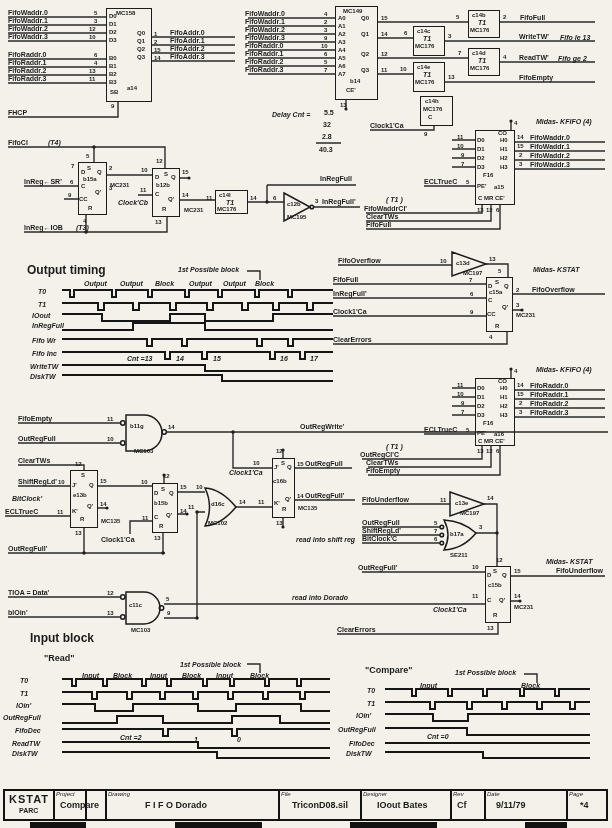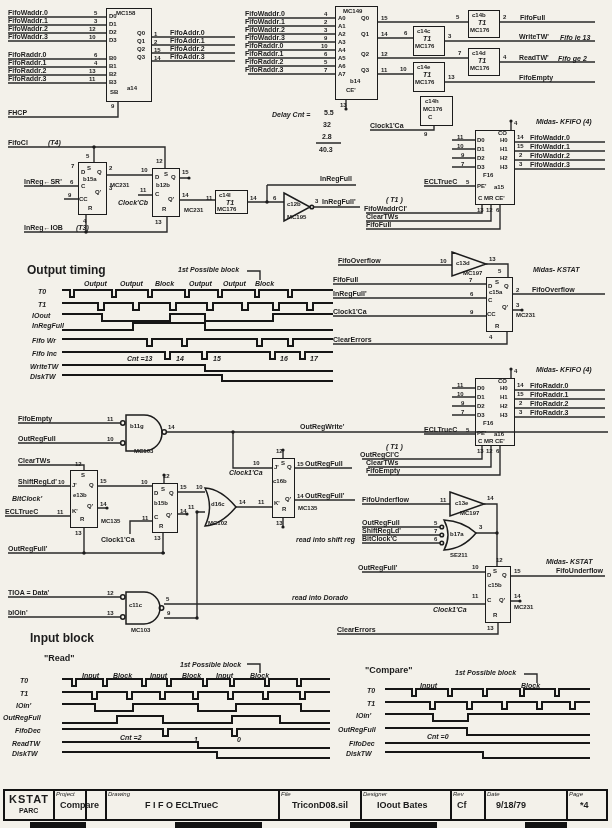--- a/index.html
+++ b/index.html
@@ -582,29 +582,29 @@
       <div class="vdiv" style="left:278px"></div>
       <div class="vdiv" style="left:360px"></div>
       <div class="vdiv" style="left:450px"></div>
       <div class="vdiv" style="left:484px"></div>
       <div class="vdiv" style="left:566px"></div>
 <b class="B" style="left:9px;top:794px">KSTAT</b>
 <b class="L" style="left:19px;top:807px">PARC</b>
 <b class="T" style="left:56px;top:791px">Project</b>
       <b class="M" style="left:60px;top:801px">Compare</b>
 <b class="T" style="left:108px;top:791px">Drawing</b>
-      <b class="M" style="left:145px;top:801px">F I F O ECLTrueC</b>
+      <b class="M" style="left:145px;top:801px">F I F O Dorado</b>
 <b class="T" style="left:281px;top:791px">File</b>
       <b class="M" style="left:292px;top:801px">TriconD08.sil</b>
 <b class="T" style="left:363px;top:791px">Designer</b>
       <b class="M" style="left:377px;top:801px">IOout Bates</b>
 <b class="T" style="left:453px;top:791px">Rev</b>
       <b class="M" style="left:457px;top:801px">Cf</b>
 <b class="T" style="left:487px;top:791px">Date</b>
-      <b class="M" style="left:496px;top:801px">9/18/79</b>
+      <b class="M" style="left:496px;top:801px">9/11/79</b>
 <b class="T" style="left:569px;top:791px">Page</b>
       <b class="M" style="left:580px;top:801px">*4</b>
 <div class="bar" style="left:30px;top:822px;width:56px"></div>
 <div class="bar" style="left:175px;top:822px;width:87px"></div>
 <div class="bar" style="left:350px;top:822px;width:87px"></div>
 <div class="bar" style="left:525px;top:822px;width:42px"></div>
 </div>
 
 </div>
 

